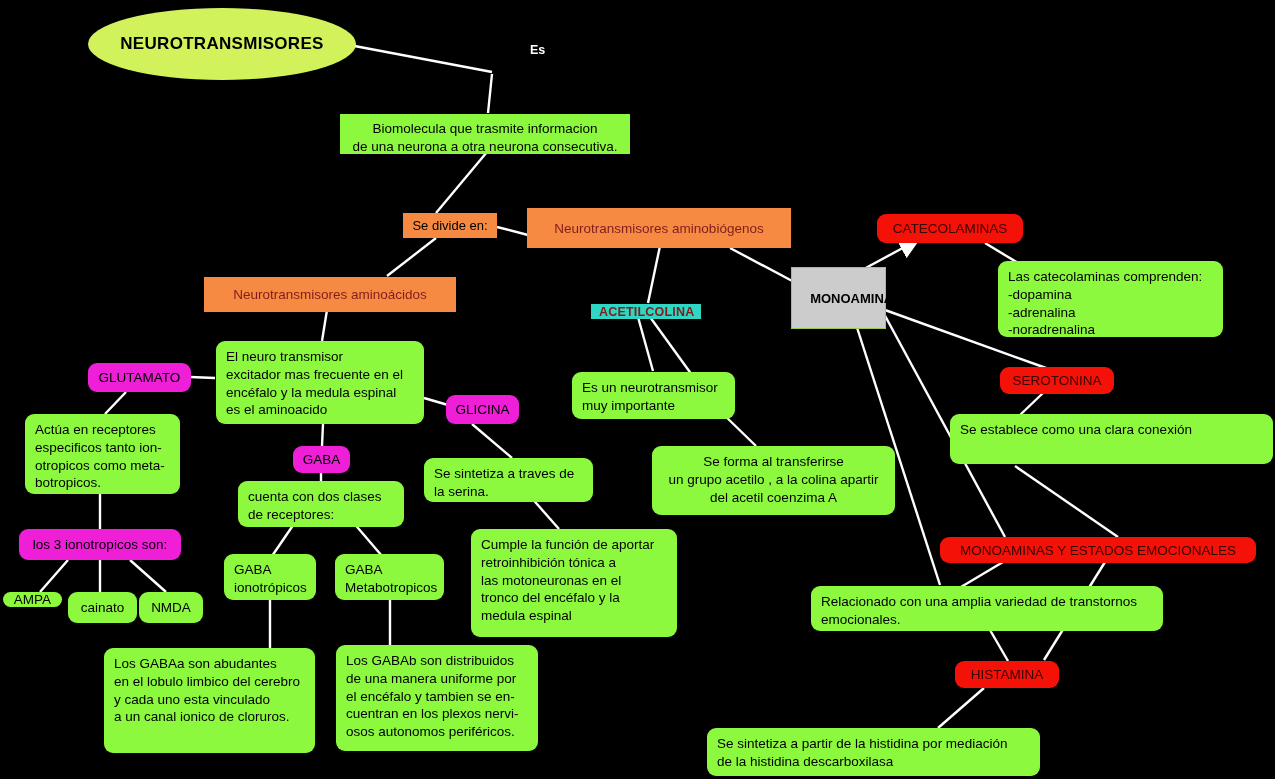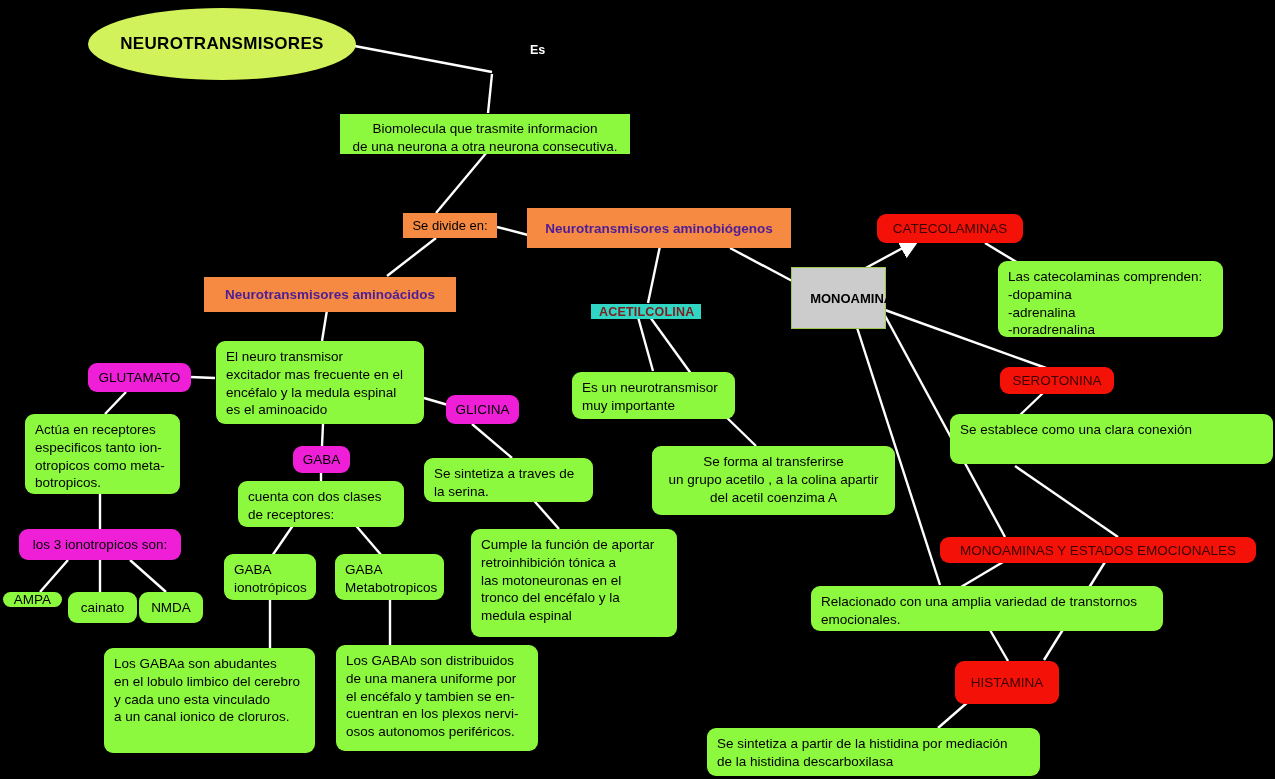--- a/index.html
+++ b/index.html
@@ -3,21 +3,21 @@
 <meta charset="utf-8">
 <style>
   html,body{margin:0;padding:0;background:#000;}
   body{font-family:"Liberation Sans",sans-serif;}
   #canvas{position:relative;width:1275px;height:779px;background:#000000;overflow:hidden;}
   svg.links{position:absolute;left:0;top:0;width:1275px;height:779px;pointer-events:none;}
   .node{position:absolute;box-sizing:border-box;}
   .green{background:#8cf93f;color:#000;border-radius:9px;padding:6px 10px;font-size:13.5px;line-height:1.30;}
   .greenplain{background:#8cf93f;color:#000;border-radius:9px;padding:7px 10px;font-size:13.5px;line-height:1.32;}
   .ellipse{background:#d2f25c;color:#000;border-radius:50%;display:flex;align-items:center;justify-content:center;font-weight:bold;font-size:17px;letter-spacing:.3px;}
-  .orange{background:#f78a42;color:#4c1d95;font-weight:bold;font-size:13.5px;display:flex;align-items:center;justify-content:center;}
+  .orange{background:#f78a42;color:#7f1d1d;font-weight:normal;font-size:13.5px;display:flex;align-items:center;justify-content:center;}
   .orangesm{background:#f78a42;color:#000;font-weight:normal;font-size:13px;display:flex;align-items:center;justify-content:center;}
   .magenta{background:#ef1fd8;color:#000;border-radius:9px;display:flex;align-items:center;justify-content:center;font-size:13.5px;}
   .red{background:#f41107;color:#3a0300;border-radius:9px;display:flex;align-items:center;justify-content:center;font-size:13.5px;}
   .gray{background:#cccccc;color:#000;border:1px solid #9ec94e;font-weight:bold;font-size:13px;display:flex;align-items:center;justify-content:center;padding-left:35px;}
   .cyan{background:#2fd6c3;color:#7f1d1d;font-weight:bold;font-size:12.5px;display:flex;align-items:center;letter-spacing:.2px;padding-left:8px;}
   .edge-label{position:absolute;color:#fff;font-size:12.5px;font-weight:bold;}
   .greenplain p,.green p{margin:0;}
 </style>
 </head>
 <body>
@@ -125,21 +125,21 @@
 
   <div class="node red" style="left:940px;top:537px;width:316px;height:26px;">
     <span>MONOAMINAS Y ESTADOS EMOCIONALES</span>
   </div>
 
   <div class="node greenplain" style="left:811px;top:586px;width:352px;height:45px;">
     <p>Relacionado con una amplia variedad de transtornos</p>
     <p>emocionales.</p>
   </div>
 
-  <div class="node red" style="left:955px;top:661px;width:104px;height:43px;">
+  <div class="node red" style="left:955px;top:661px;width:104px;height:27px;">
     <span>HISTAMINA</span>
   </div>
 
   <div class="node greenplain" style="left:707px;top:728px;width:333px;height:48px;">
     <p>Se sintetiza  a partir de la histidina por mediación</p>
     <p>de la histidina descarboxilasa</p>
   </div>
 
   <div class="node greenplain" style="left:572px;top:372px;width:163px;height:47px;">
     <p>Es un neurotransmisor</p>

